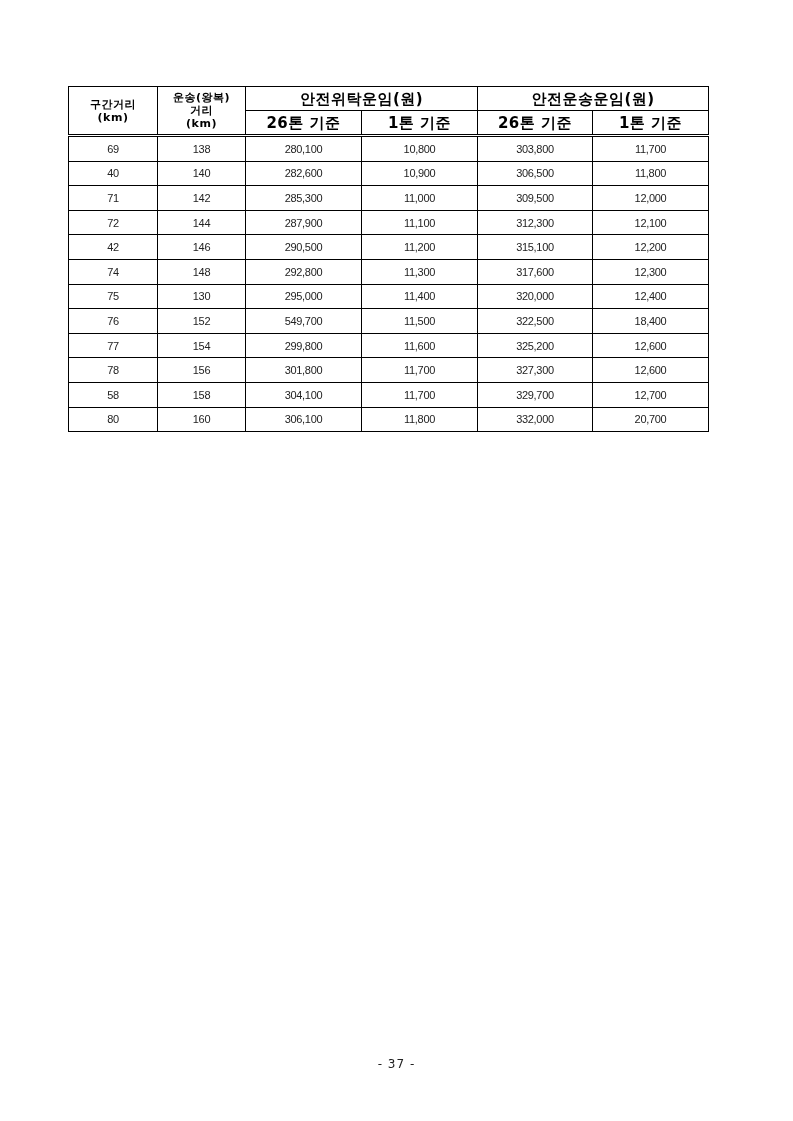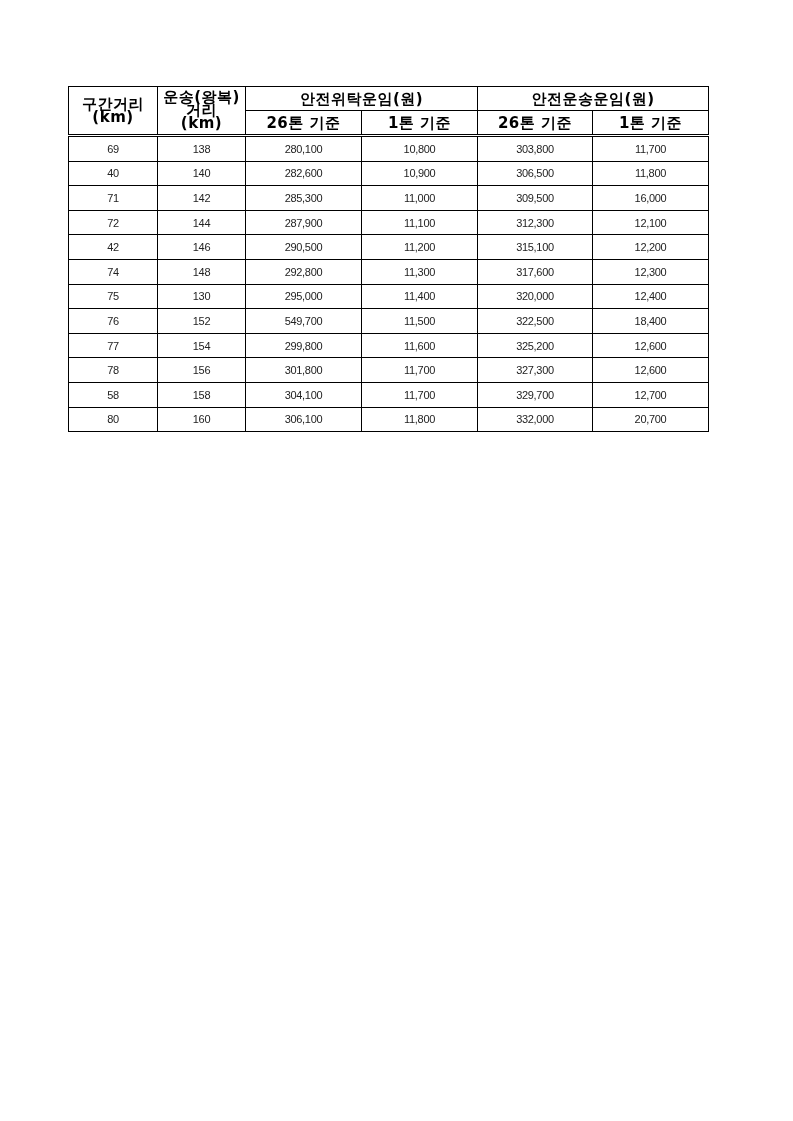--- a/index.html
+++ b/index.html
@@ -40,21 +40,21 @@
     }
     table.fare-table th {
       font-family: "DejaVu Sans", sans-serif;
       font-weight: bold;
       font-size: 15px;
       line-height: 14px;
       letter-spacing: 0.5px;
     }
     table.fare-table th.stack {
       line-height: 13px;
-      font-size: 15px;
+      font-size: 11px;
       text-align: center;
     }
     tr.head-1 th { height: 23px; }
     tr.head-2 th { height: 23px; }
     thead tr.head-2 th,
     thead th.span-rows {
       border-bottom: 3px double #000;
     }
     table.fare-table td {
       font-family: "Liberation Sans", sans-serif;
@@ -128,21 +128,21 @@
         <td>10,900</td>
         <td>306,500</td>
         <td>11,800</td>
       </tr>
       <tr>
         <td>71</td>
         <td>142</td>
         <td>285,300</td>
         <td>11,000</td>
         <td>309,500</td>
-        <td>16,000</td>
+        <td>12,000</td>
       </tr>
       <tr>
         <td>72</td>
         <td>144</td>
         <td>287,900</td>
         <td>11,100</td>
         <td>312,300</td>
         <td>12,100</td>
       </tr>
       <tr>
@@ -205,13 +205,14 @@
         <td>80</td>
         <td>160</td>
         <td>306,100</td>
         <td>11,800</td>
         <td>332,000</td>
         <td>20,700</td>
       </tr>
     </tbody>
   </table>
 
+  <div class="page-number">- 37 -</div>
 </div>
 
 </body></html>

